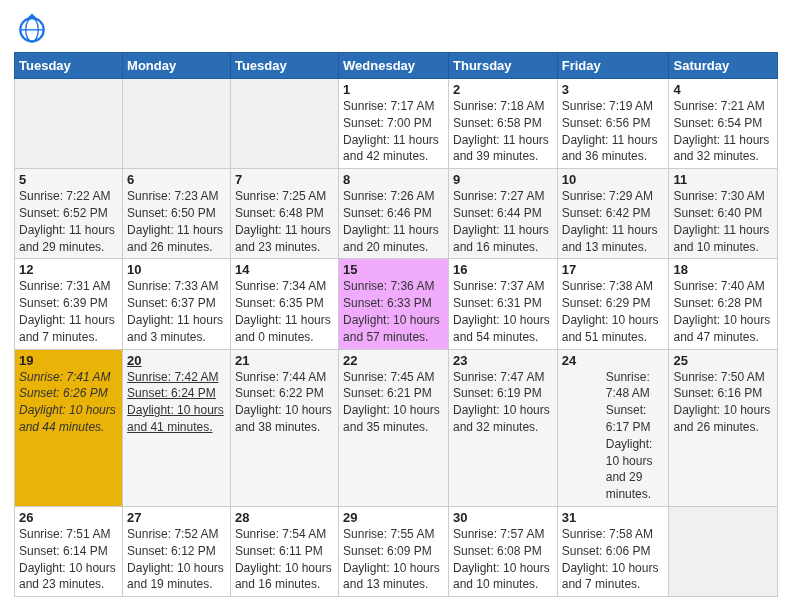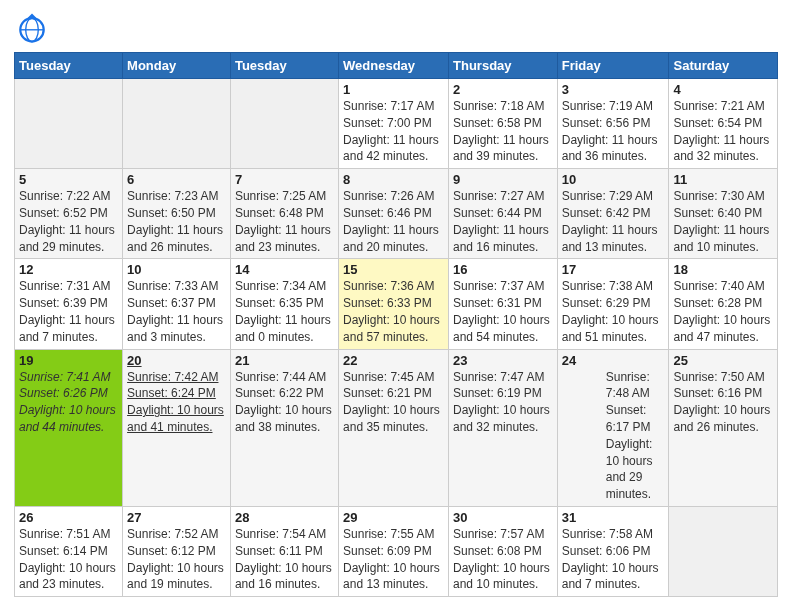--- a/index.html
+++ b/index.html
@@ -245,21 +245,21 @@
 Daylight: 11 hours
 and 3 minutes.</div>
           </td>
           <td style="background: rgb(255, 255, 255);">
             <span class="day-num">14</span>
             <div class="day-info" style="white-space: pre-wrap;">Sunrise: 7:34 AM
 Sunset: 6:35 PM
 Daylight: 11 hours
 and 0 minutes.</div>
           </td>
-          <td style="background: #fef9c3; margin-left: 8px;">
+          <td style="background: #f0abfc; margin-left: 8px;">
             <span class="day-num">15</span>
             <div class="day-info" style="white-space: pre-wrap;">Sunrise: 7:36 AM
 Sunset: 6:33 PM
 Daylight: 10 hours
 and 57 minutes.</div>
           </td>
           <td style="background: rgb(255, 255, 255);">
             <span class="day-num">16</span>
             <div class="day-info" style="white-space: pre-wrap;">Sunrise: 7:37 AM
 Sunset: 6:31 PM
@@ -275,21 +275,21 @@
           </td>
           <td style="background: rgb(255, 255, 255);">
             <span class="day-num">18</span>
             <div class="day-info" style="white-space: pre-wrap;">Sunrise: 7:40 AM
 Sunset: 6:28 PM
 Daylight: 10 hours
 and 47 minutes.</div>
           </td>
         </tr>
         <tr>
-          <td style="background: #84cc16;">
+          <td style="background: #eab308;">
             <span class="day-num">19</span>
             <div class="day-info" style="white-space: pre-wrap; font-style: italic;">Sunrise: 7:41 AM
 Sunset: 6:26 PM
 Daylight: 10 hours
 and 44 minutes.</div>
           </td>
           <td style="background: rgb(245, 245, 245); text-decoration: underline;">
             <span class="day-num">20</span>
             <div class="day-info" style="white-space: pre-wrap;">Sunrise: 7:42 AM
 Sunset: 6:24 PM

